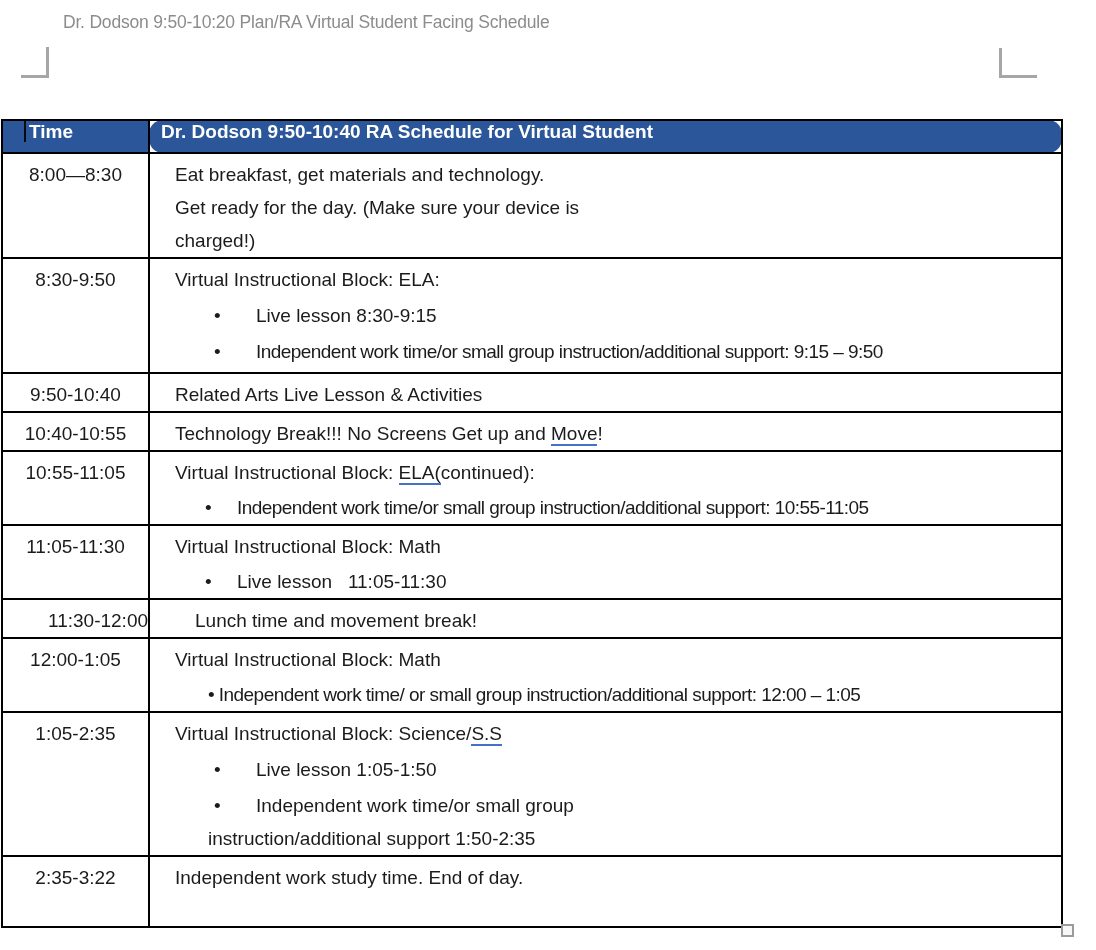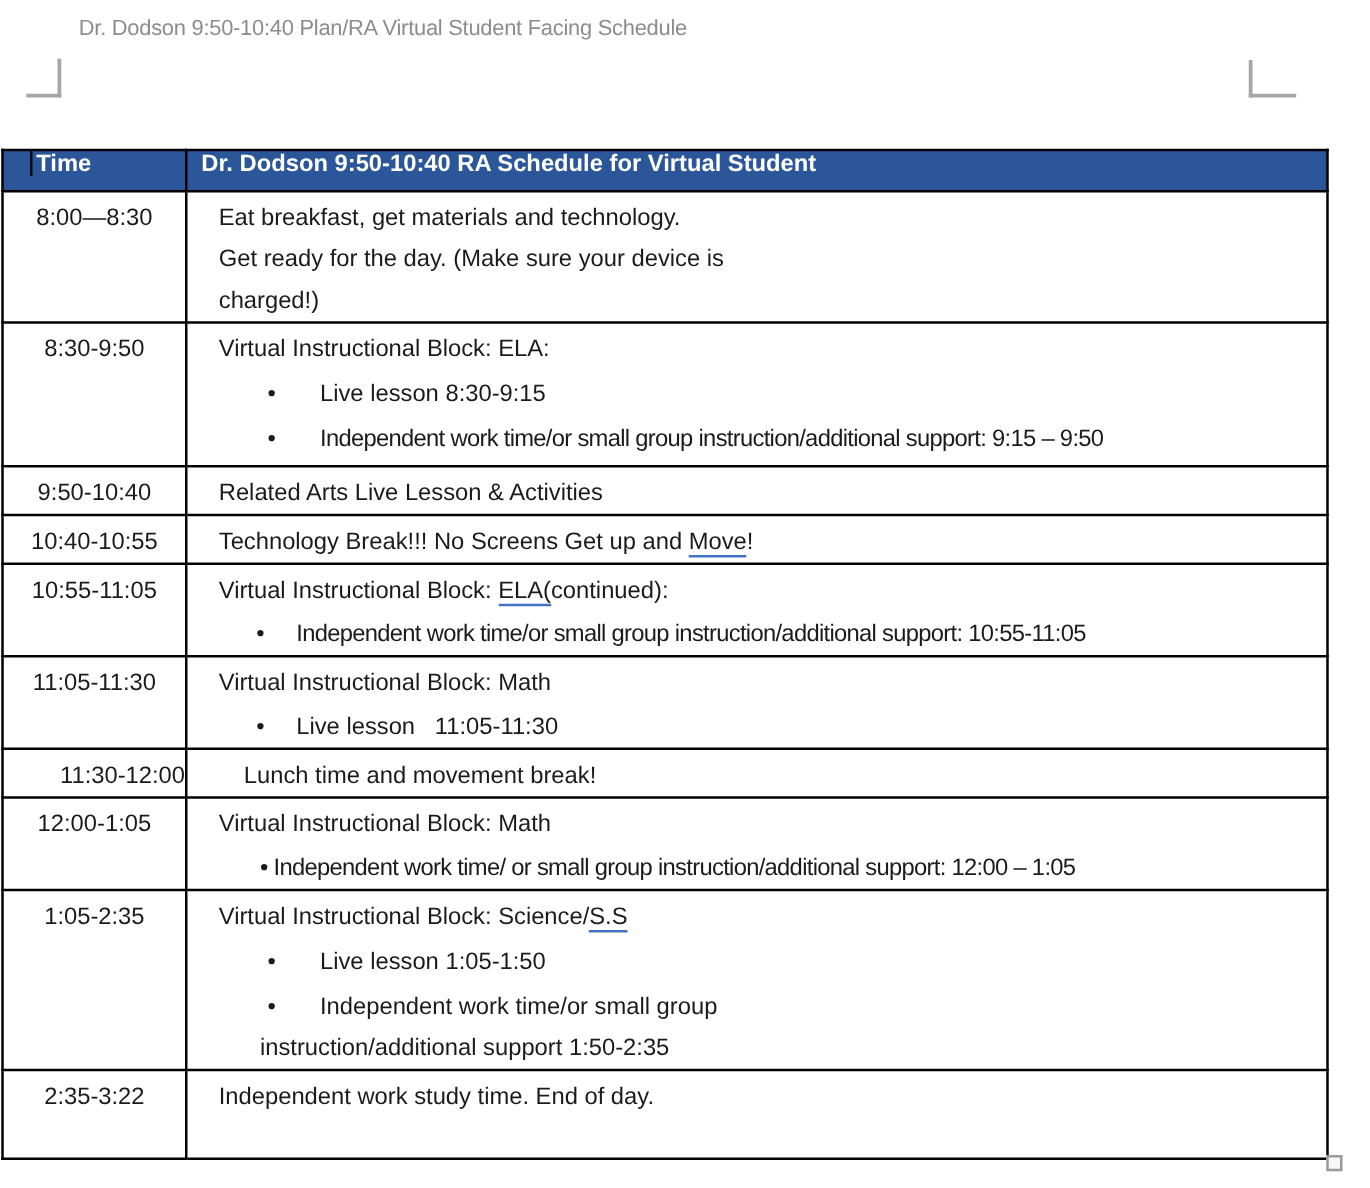--- a/index.html
+++ b/index.html
@@ -23,21 +23,21 @@
   .crop-tr{left:999px;top:48px;width:38px;height:30px;border-left:3px solid var(--mark-gray);border-bottom:3px solid var(--mark-gray);}
 
   .resize-handle{position:absolute;left:1061px;top:924px;width:13px;height:13px;border:2px solid #9a9a9a;background:#f7f7f7;}
 
   table.schedule{position:absolute;left:1px;top:119px;width:1062px;border-collapse:collapse;table-layout:fixed;}
   table.schedule th,table.schedule td{border:2px solid var(--border);vertical-align:top;}
   col.c-time{width:147px;}
 
   thead th{background:var(--header-bg);color:var(--header-fg);font-size:19px;font-weight:bold;text-align:left;height:33px;vertical-align:middle;}
   th.th-time{padding-left:21px;margin-top:32px;}
-  th.th-activity{padding-left:11px;}
+  th.th-activity{padding-left:11px;border-radius:14px;}
   .caret{display:inline-block;width:2px;height:21px;background:#0a0a0a;vertical-align:middle;margin-right:3px;position:relative;top:-1px;}
 
   td.time-cell{text-align:center;font-size:19px;padding-top:5px;line-height:31px;}
   td.activity-cell{padding:4px 8px 0 25px;font-size:19px;line-height:33px;}
 
   .row-0 td{height:100px;} .row-1 td{height:115px;} .row-2 td{height:33px;}
   .row-3 td{height:32px;margin-left:13px;}  .row-4 td{height:65px;}  .row-5 td{height:68px;}
   .row-6 td{height:33px;padding-left:45px;}  .row-7 td{height:67px;}  .row-8 td{height:128px;}
   .row-9 td{height:71px;}
 
@@ -49,21 +49,21 @@
   .l-bullet_tight{padding-left:33px;margin-top:2px;}
   .l-cont{padding-left:33px;}
   .condensed{letter-spacing:-0.55px;}
   .u{border-bottom:2px solid var(--underline);padding-bottom:0;}
 </style>
 </head>
 <body>
 
 <div class="page">
 
-  <div class="doc-title">Dr. Dodson 9:50-10:40 Plan/RA Virtual Student Facing Schedule</div>
+  <div class="doc-title">Dr. Dodson 9:50-10:20 Plan/RA Virtual Student Facing Schedule</div>
 
   <div class="crop-mark crop-tl"></div>
   <div class="crop-mark crop-tr"></div>
 
   <table class="schedule">
     <colgroup>
         <col class="c-time">
         <col class="c-activity">
       </colgroup>
     <thead>

